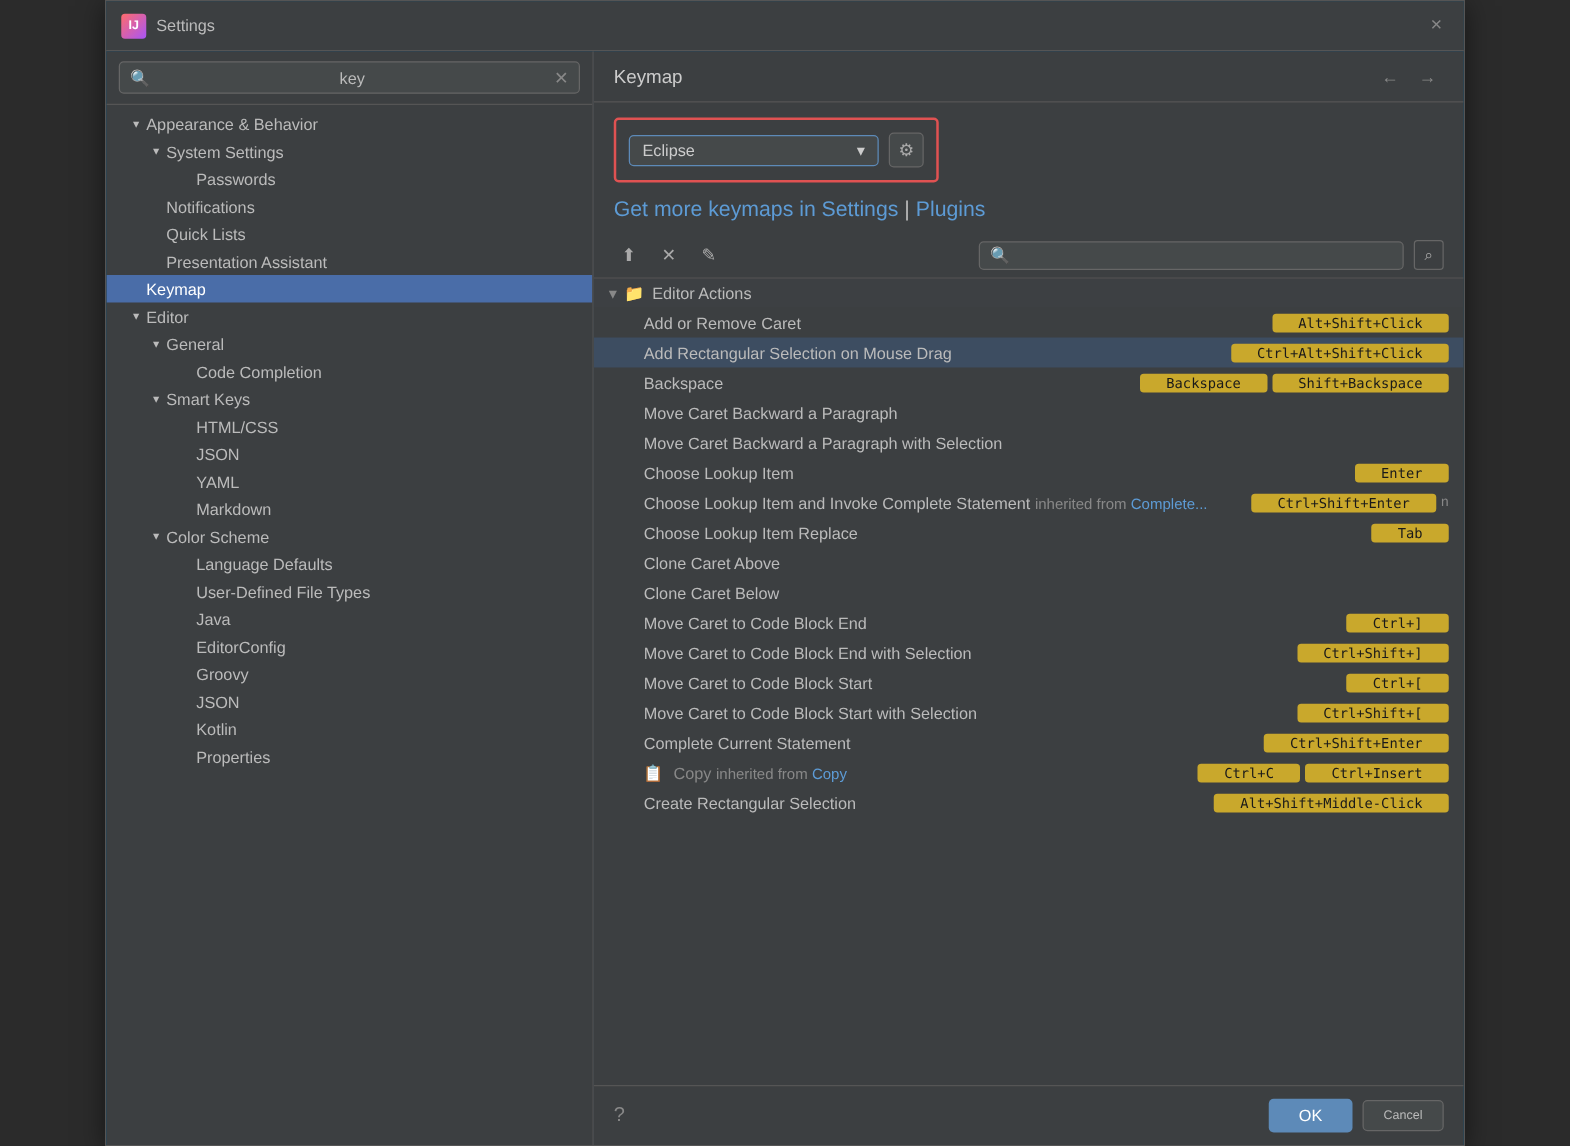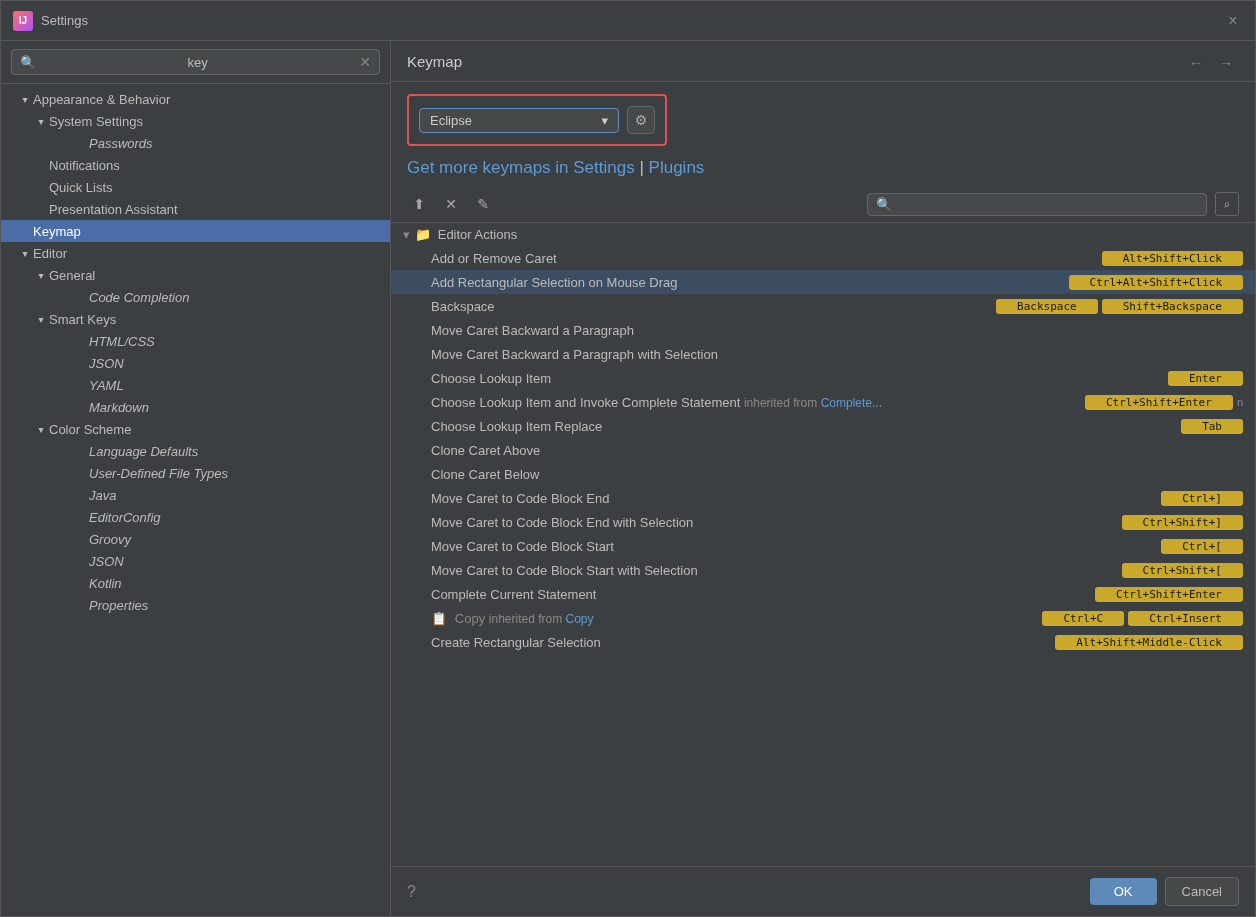--- a/index.html
+++ b/index.html
@@ -7,21 +7,21 @@
       background: #2b2b2b;
       font-family: 'Segoe UI', Arial, sans-serif;
       font-size: 13px;
       color: #bbb;
       display: flex;
       align-items: center;
       justify-content: center;
       height: 100vh;
     }
     .dialog {
-      width: 1256px;
+      width: 1088px;
       height: 917px;
       background: #0c4a6e;
       border: 1px solid #555;
       display: flex;
       flex-direction: column;
       position: relative;
       box-shadow: 0 4px 20px rgba(0,0,0,0.5);
     }
     .title-bar {
       background: #3c3f41;
@@ -112,21 +112,21 @@
     }
     .tree-item.selected { background: #4a6da8; color: #fff; }
     .tree-item .chevron {
       width: 16px; height: 16px;
       display: flex; align-items: center; justify-content: center;
       font-size: 10px;
       flex-shrink: 0;
     }
     .indent-1 { padding-left: 16px; }
     .indent-2 { padding-left: 32px; }
-    .indent-3 { padding-left: 72px; font-style: italic; }
+    .indent-3 { padding-left: 56px; }
     .right-panel {
       flex: 1;
       display: flex;
       flex-direction: column;
       background: #3c3f41;
       overflow: hidden;
     }
     .panel-header {
       padding: 10px 16px;
       border-bottom: 1px solid #555;
@@ -312,21 +312,21 @@
       cursor: pointer;
       font-size: 13px;
     }
     .btn-cancel {
       background: #45494a;
       color: #bbb;
       border: 1px solid #666;
       border-radius: 4px;
       padding: 6px 16px;
       cursor: pointer;
-      font-size: 13px;
+      font-size: 10px;
       text-align: right;
     }
     .help-btn {
       color: #888;
       font-size: 16px;
       cursor: pointer;
       margin-right: auto;
     }
     .folder-icon { color: #c9a82c; }
   </style>

